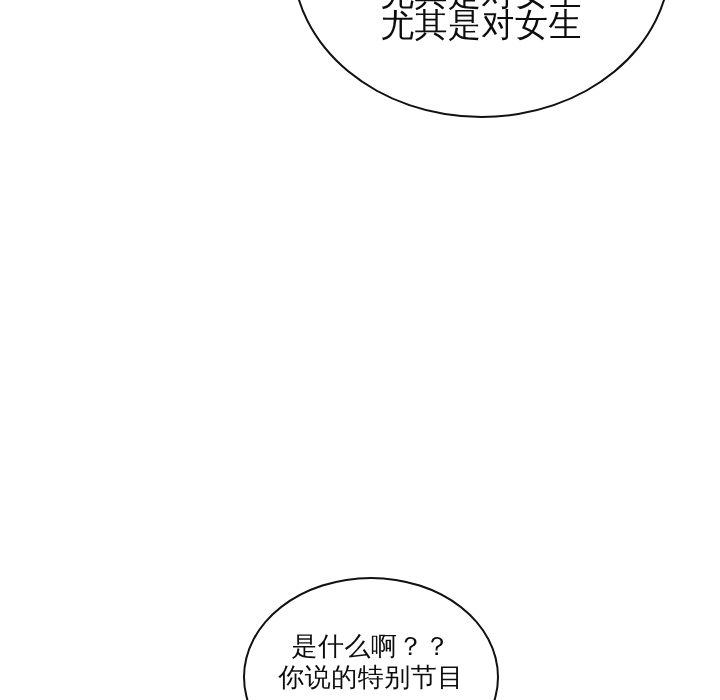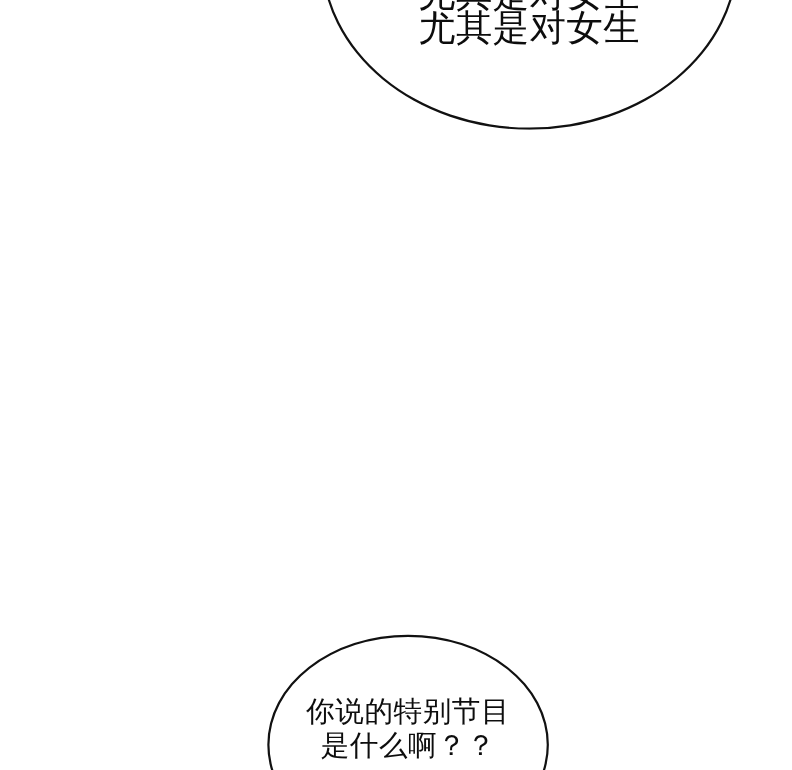--- a/index.html
+++ b/index.html
@@ -99,18 +99,18 @@
     <div id="balloon-top-lines">
       <span class="line">尤其是对女生</span>
       <span class="line">尤其是对女生</span>
     </div>
   </div>
 
   <div id="gutter"></div>
 
   <div class="balloon" id="balloon-bottom">
     <div id="balloon-bottom-lines">
+      <span class="line">是什么啊？？</span>
       <span class="line">你说的特别节目</span>
-      <span class="line">是什么啊？？</span>
     </div>
   </div>
 
 </div>
 
 </body></html>

